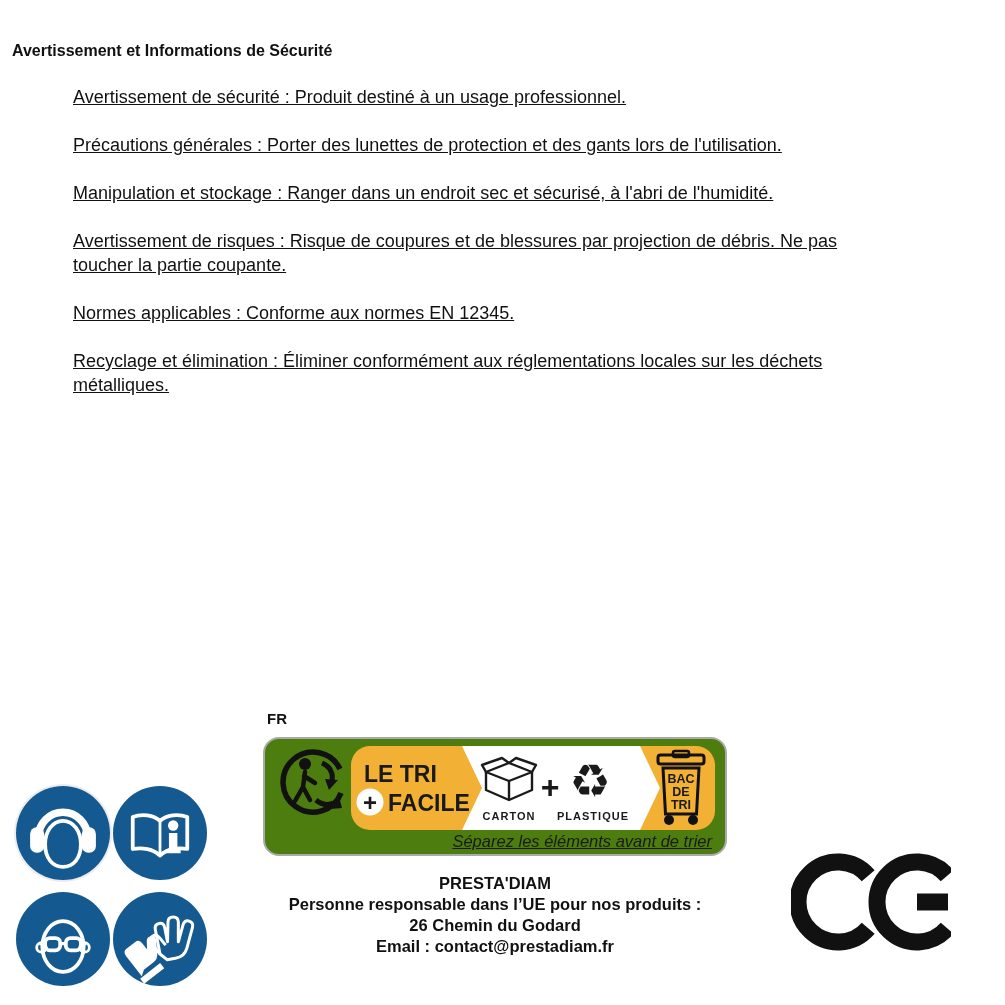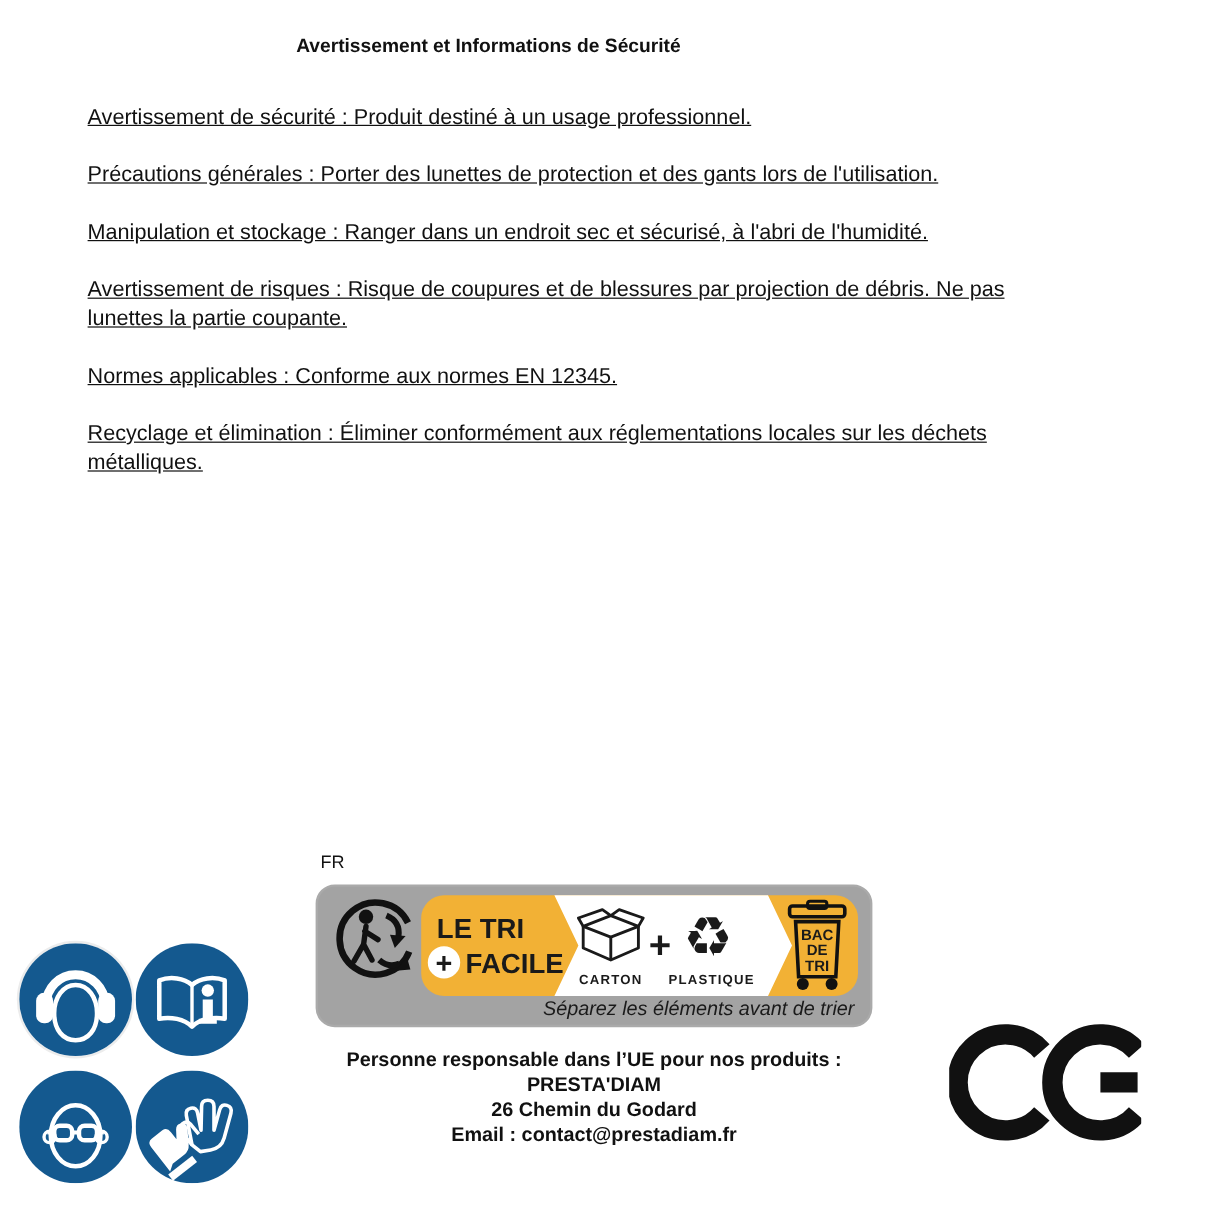--- a/index.html
+++ b/index.html
@@ -1,48 +1,48 @@
 <!DOCTYPE html>
 <html style="--accent-yellow: #F2B135; --picto-blue: #14598F;"><head>
 <meta charset="utf-8">
 <style>
   html,body{margin:0;padding:0;}
   body{
     width:1005px;height:1005px;position:relative;background:#ffffff;
     font-family:"Liberation Sans", sans-serif;color:#111;overflow:hidden;
   }
   .page-title{
-    position:absolute;top:30px;left:0;width:814px;text-align:center;
-    font-size:16px;font-weight:bold;margin:0;
+    position:absolute;top:30px;left:0;width:814px;text-align:left;
+    font-size:16px;font-weight:bold;margin:12px;
   }
   .doc{position:absolute;top:85px;left:73px;width:872px;}
   .doc p{margin:0 0 24px 0;font-size:18px;line-height:24px;text-decoration:underline;}
   .doc .line{display:block;white-space:nowrap;}
 
   
   .picto{position:absolute;width:94px;height:94px;border-radius:50%;}
   .picto svg{display:block;width:94px;height:94px;}
   .picto.ring{box-shadow:0 0 0 2px #ececec;}
   #picto-ear{left:16px;top:786px;}
   #picto-book{left:113px;top:786px;}
   #picto-eye{left:16px;top:892px;}
   #picto-glove{left:113px;top:892px;}
   .picto-bg{fill:var(--picto-blue,#14598F);}
 
   
-  .fr-code{position:absolute;left:267px;top:710px;font-size:15px;font-weight:normal;}
+  .fr-code{position:absolute;left:267px;top:710px;font-size:15px;font-weight:bold;}
   .tri-box{
     position:absolute;left:263px;top:737px;width:464px;height:119px;
-    background:#a3a3a3;border:2px solid #aaa;border-radius:16px;box-sizing:border-box;
+    background:#4d7c0f;border:2px solid #aaa;border-radius:16px;box-sizing:border-box;
   }
   .tri-box svg.label-art{position:absolute;left:0;top:0;}
   .triman{position:absolute;left:13px;top:8px;}
   .tagline{
     position:absolute;right:13px;top:93px;font-size:16.5px;font-style:italic;
-    font-weight:500;color:#1a1a1a;white-space:nowrap;
+    font-weight:500;color:#1a1a1a;white-space:nowrap;text-decoration:underline;
   }
   .band-fill{fill:var(--accent-yellow,#F2B135);}
   .label-txt{font-family:"Liberation Sans",sans-serif;font-weight:bold;fill:#1a1a1a;}
 
   
   .responsible{
     position:absolute;left:258px;top:873px;width:474px;text-align:center;
     font-size:16.5px;font-weight:bold;line-height:21px;
   }
   .responsible div{white-space:nowrap;}
@@ -60,21 +60,21 @@
       <span class="line">Avertissement de sécurité : Produit destiné à un usage professionnel.</span>
     </p>
   <p>
       <span class="line">Précautions générales : Porter des lunettes de protection et des gants lors de l'utilisation.</span>
     </p>
   <p>
       <span class="line">Manipulation et stockage : Ranger dans un endroit sec et sécurisé, à l'abri de l'humidité.</span>
     </p>
   <p>
       <span class="line">Avertissement de risques : Risque de coupures et de blessures par projection de débris. Ne pas</span>
-      <span class="line">lunettes la partie coupante.</span>
+      <span class="line">toucher la partie coupante.</span>
     </p>
   <p>
       <span class="line">Normes applicables : Conforme aux normes EN 12345.</span>
     </p>
   <p>
       <span class="line">Recyclage et élimination : Éliminer conformément aux réglementations locales sur les déchets</span>
       <span class="line">métalliques.</span>
     </p>
 </div>
 
@@ -164,22 +164,22 @@
     <path d="M44,16 q12,5 10,18" stroke="#111" stroke-width="5" fill="none"></path>
     <polygon points="47,32 60,33 51,43" fill="#111"></polygon>
     <path d="M38,53 q8,7 17,3" stroke="#111" stroke-width="5" fill="none"></path>
     <polygon points="52,62 61,50 64,61" fill="#111"></polygon>
   </svg>
 
   <div class="tagline">Séparez les éléments avant de trier</div>
 </div>
 
 <div class="responsible">
+  <div>PRESTA'DIAM</div>
   <div>Personne responsable dans l’UE pour nos produits :</div>
-  <div>PRESTA'DIAM</div>
   <div>26 Chemin du Godard</div>
   <div>Email : contact@prestadiam.fr</div>
 </div>
 
 <svg class="ce" width="160" height="116" viewBox="0 0 160 116">
   <path d="M77.2,31.8 A40,40 0 1 0 77.2,84.2" fill="none" stroke="#111" stroke-width="17"></path>
   <path d="M156.2,31.8 A40,40 0 1 0 156.2,84.2" fill="none" stroke="#111" stroke-width="17"></path>
   <path d="M126,58 L157,58" stroke="#111" stroke-width="17" fill="none"></path>
 </svg>
 

